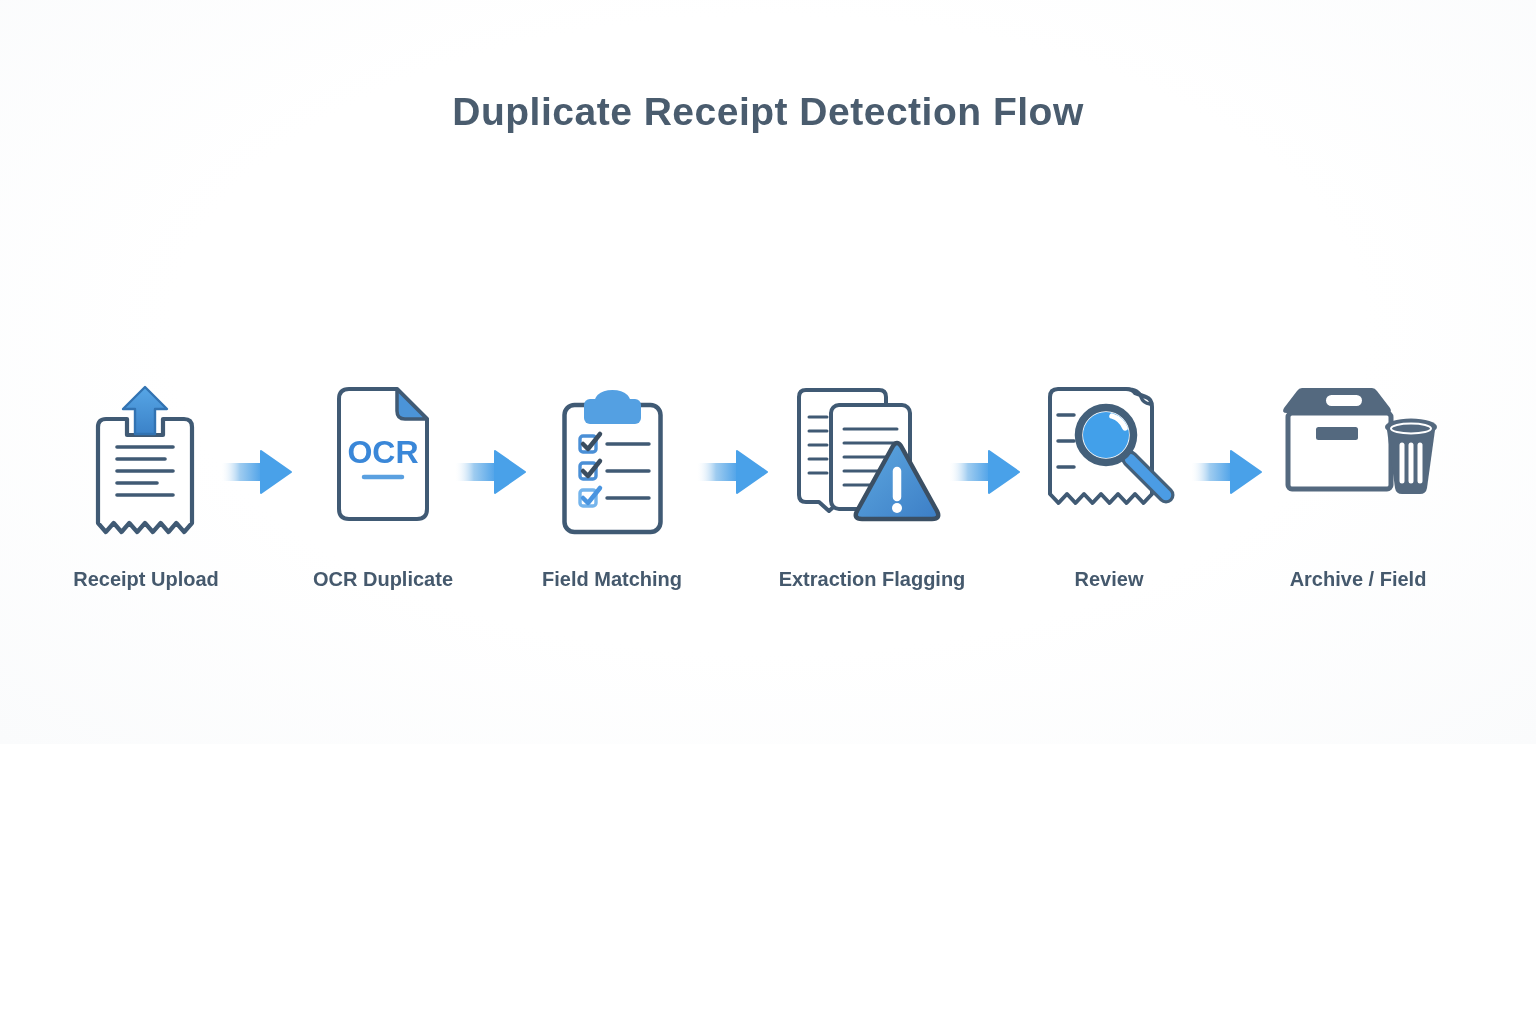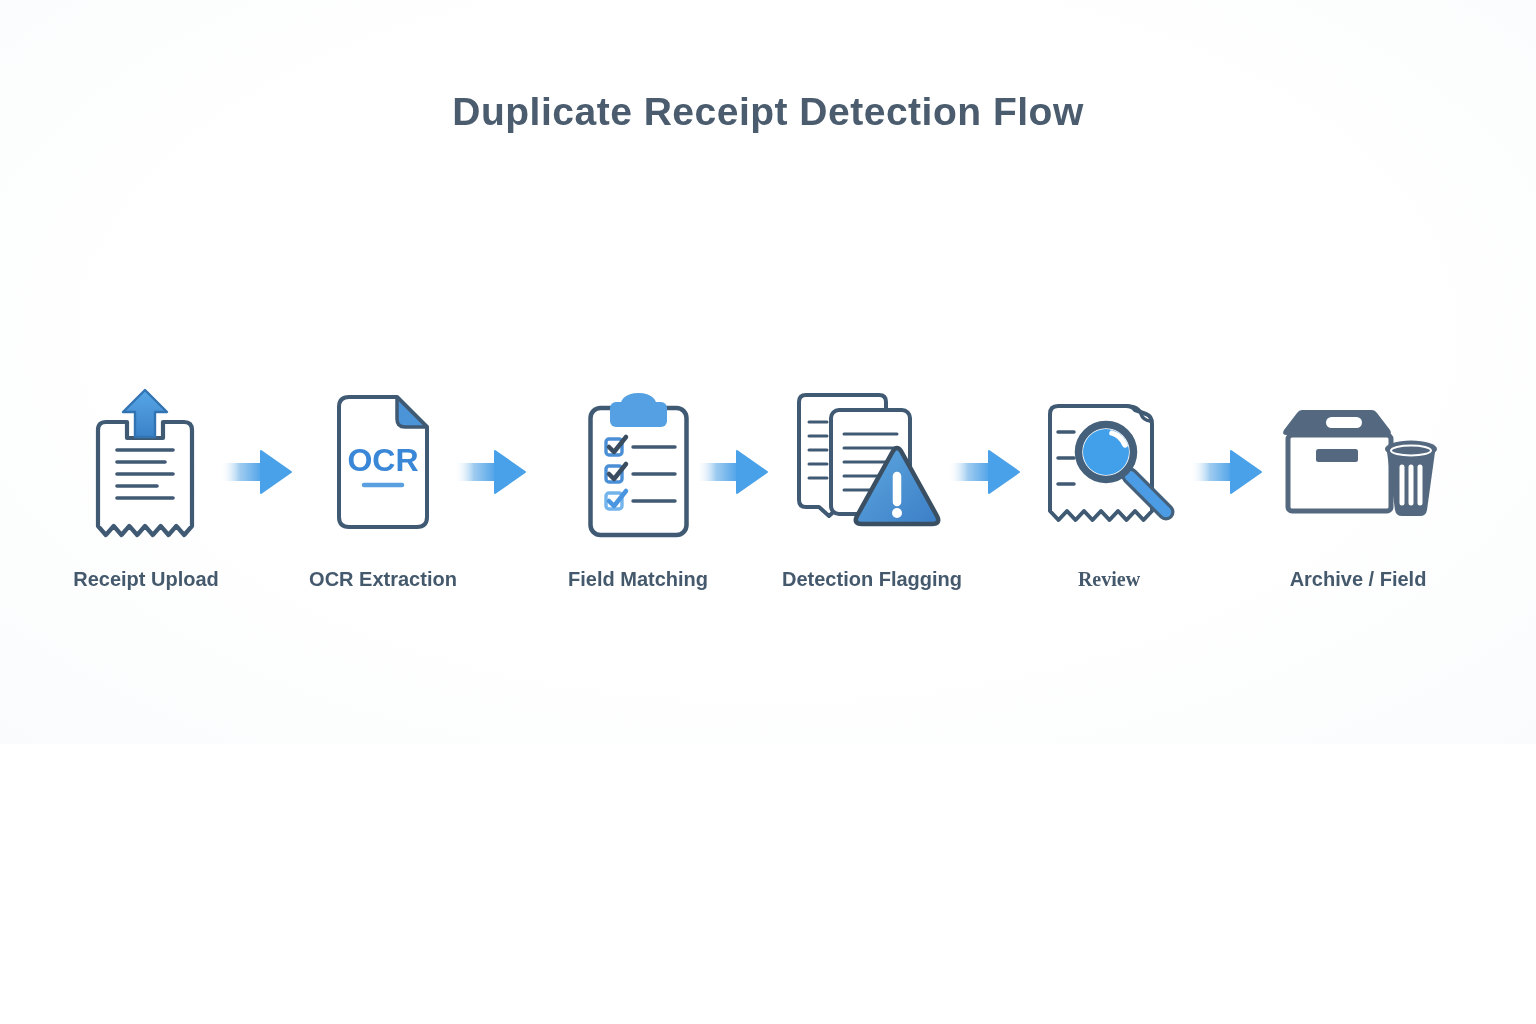--- a/index.html
+++ b/index.html
@@ -27,39 +27,38 @@
     top: 385px;
     width: 300px;
     transform: translateX(-50%);
     display: flex;
     flex-direction: column;
     align-items: center;
   }
   .icon-wrap {
     height: 155px;
     display: flex;
-    align-items: center;
     justify-content: center;
   }
   .step-label {
     margin-top: 28px;
     font-size: 20px;
     font-weight: 700;
     color: #45596d;
     white-space: nowrap;
   }
   .arrow {
     position: absolute;
     top: 448px;
     transform: translateX(-50%);
     width: 72px;
     height: 48px;
   }
-  .s1 { left: 146px; }  .s2 { left: 383px; }  .s3 { left: 638px; }
-  .s4 { left: 872px; }  .s5 { left: 1109px; font-family: Liberation Serif, serif; } .s6 { left: 1358px; }
+  .s1 { left: 146px; }  .s2 { left: 383px; }  .s3 { left: 612px; }
+  .s4 { left: 872px; }  .s5 { left: 1109px; } .s6 { left: 1358px; }
   .a1 { left: 257px; }  .a2 { left: 491px; }  .a3 { left: 733px; }
   .a4 { left: 985px; }  .a5 { left: 1227px; }
 </style>
 </head>
 <body>
 
 <div class="canvas">
 
   <div class="title">Duplicate Receipt Detection Flow</div>
 
@@ -100,21 +99,21 @@
 
   <div class="step s2">
     <div class="icon-wrap">
       <svg width="100" height="140" viewBox="0 0 100 140">
         <path d="M64 4 H16 Q6 4 6 14 V124 Q6 134 16 134 H84 Q94 134 94 124 V34 Z" fill="#ffffff" stroke="#405a74" stroke-width="4" stroke-linejoin="round"></path>
         <path d="M64 4 L94 34 H72 Q64 34 64 26 Z" fill="#4b94d8" stroke="#405a74" stroke-width="3.5" stroke-linejoin="round"></path>
         <text x="50" y="78" text-anchor="middle" font-family="Liberation Sans, sans-serif" font-size="32" font-weight="bold" fill="#3a87d8">OCR</text>
         <line x1="31" y1="92" x2="69" y2="92" stroke="#5aa0e0" stroke-width="4.5" stroke-linecap="round"></line>
       </svg>
     </div>
-    <div class="step-label">OCR Extraction</div>
+    <div class="step-label">OCR Duplicate</div>
   </div>
 
   <svg class="arrow a2" viewBox="0 0 72 48">
     <defs>
         <linearGradient id="g-a2" x1="0" y1="0" x2="1" y2="0">
       <stop offset="0" stop-color="#ffffff" stop-opacity="0.1"></stop>
           <stop offset="0.45" stop-color="#9fccf0"></stop>
           <stop offset="1" stop-color="#4aa0e8"></stop>
     </linearGradient>
       </defs>
@@ -183,21 +182,21 @@
           <line x1="50" y1="72" x2="103" y2="72"></line>
           <line x1="50" y1="86" x2="103" y2="86"></line>
           <line x1="50" y1="100" x2="80" y2="100"></line>
         </g>
 
         <path d="M99 61 Q103 55 107 61 L143 126 Q147 134 138 134 H68 Q59 134 63 126 Z" fill="url(#g-tri)" stroke="#3b4f63" stroke-width="4.5" stroke-linejoin="round"></path>
         <line x1="103" y1="86" x2="103" y2="112" stroke="#ffffff" stroke-width="8.5" stroke-linecap="round"></line>
         <circle cx="103" cy="123" r="5" fill="#ffffff"></circle>
       </svg>
     </div>
-    <div class="step-label">Detection Flagging</div>
+    <div class="step-label">Extraction Flagging</div>
   </div>
 
   <svg class="arrow a4" viewBox="0 0 72 48">
     <defs>
         <linearGradient id="g-a4" x1="0" y1="0" x2="1" y2="0">
       <stop offset="0" stop-color="#ffffff" stop-opacity="0.1"></stop>
           <stop offset="0.45" stop-color="#9fccf0"></stop>
           <stop offset="1" stop-color="#4aa0e8"></stop>
     </linearGradient>
       </defs>

